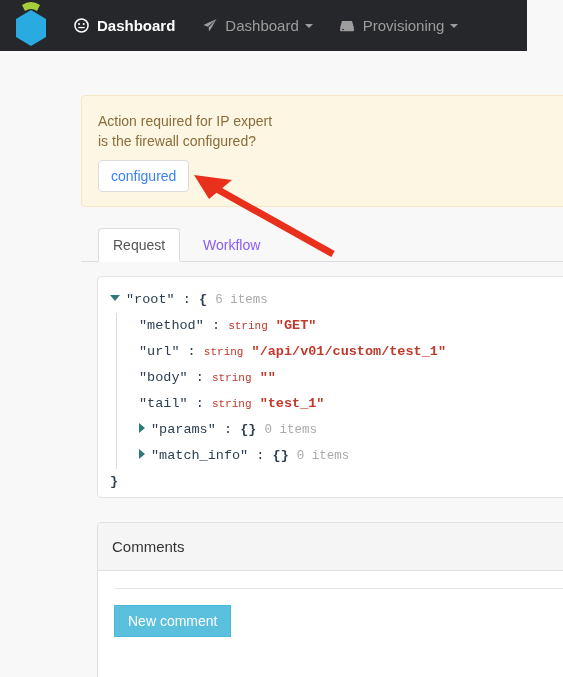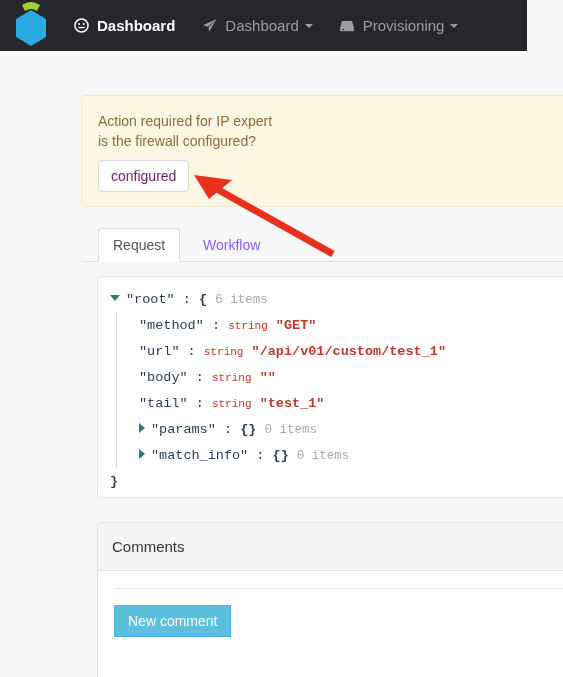--- a/index.html
+++ b/index.html
@@ -92,21 +92,21 @@
   }
   #alert .line { white-space: nowrap; }
   #alert-btn {
     display: inline-block;
     margin-top: 8px;
     background: #ffffff;
     border: 1px solid #dcdcdc;
     border-radius: 4px;
     padding: 6px 12px;
     font-size: 14px;
-    color: #701a75;
+    color: #3b82f6;
     font-family: "Liberation Sans", sans-serif;
     cursor: pointer;
     line-height: 1.3;
   }
 
   
   #tabs {
     position: absolute;
     left: 72px; top: 177px;
     width: 560px;

